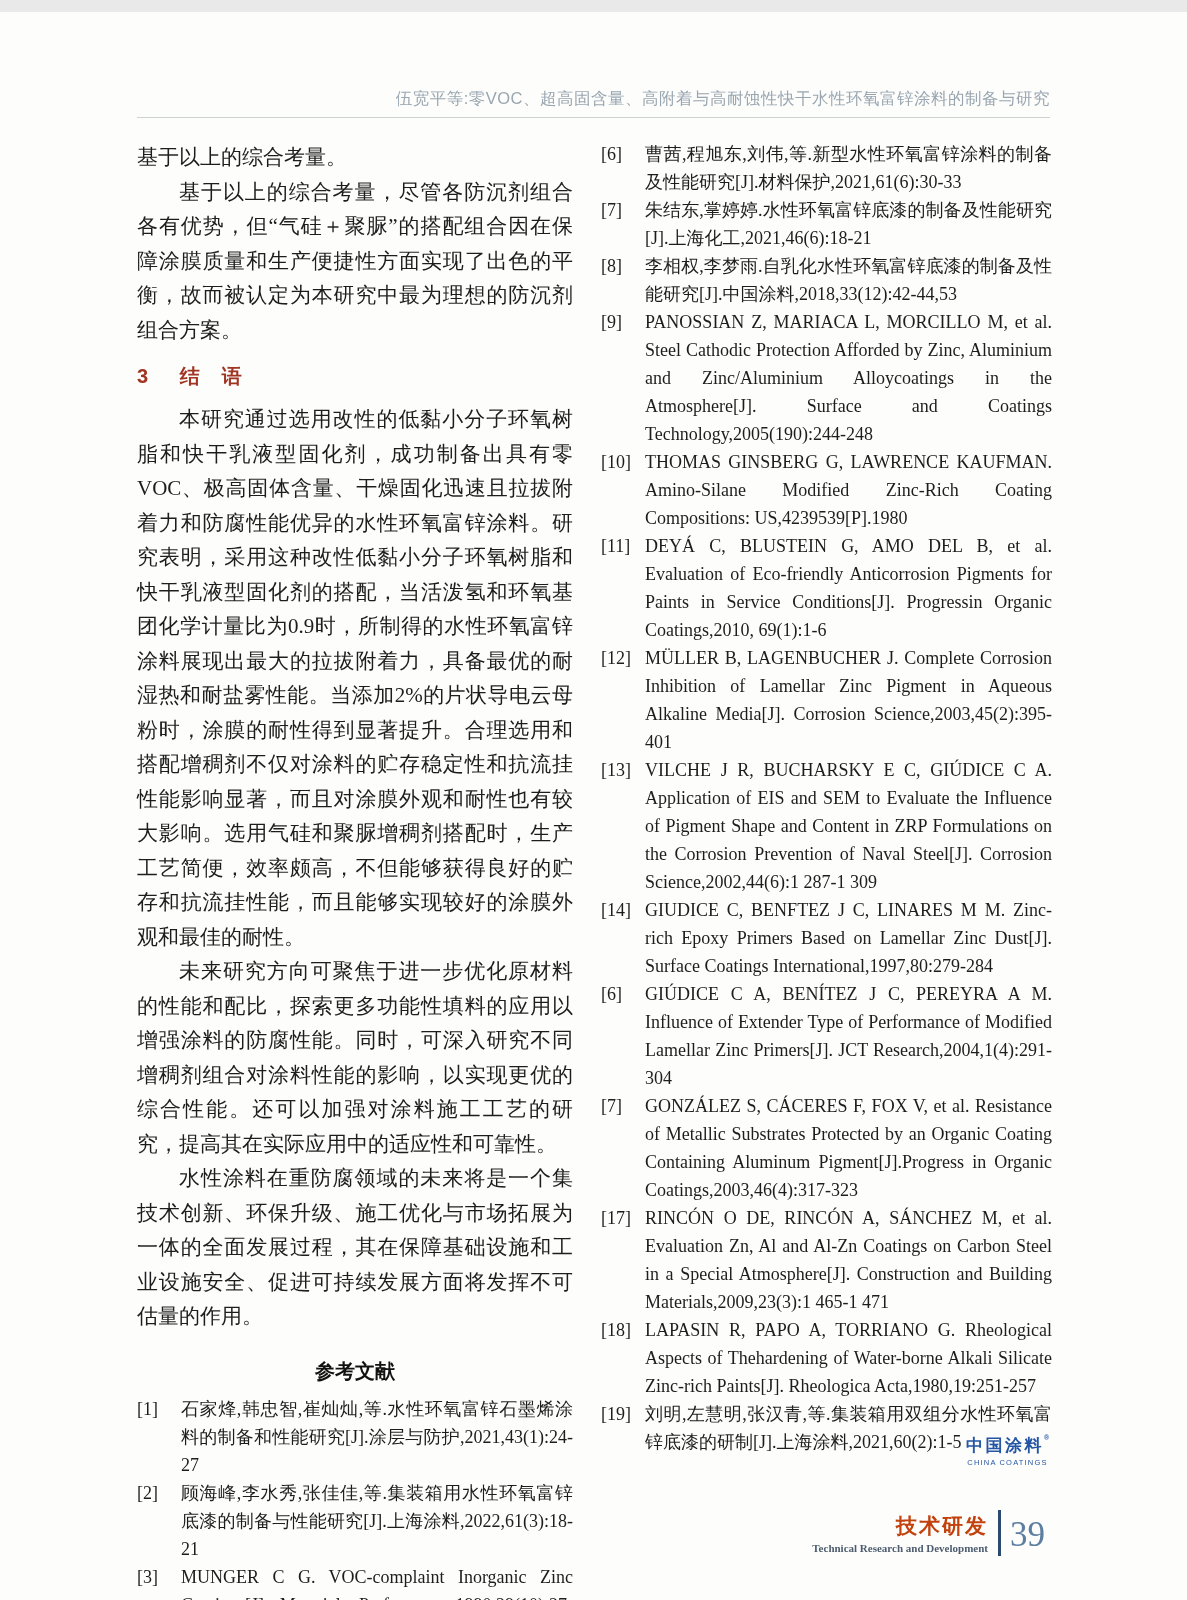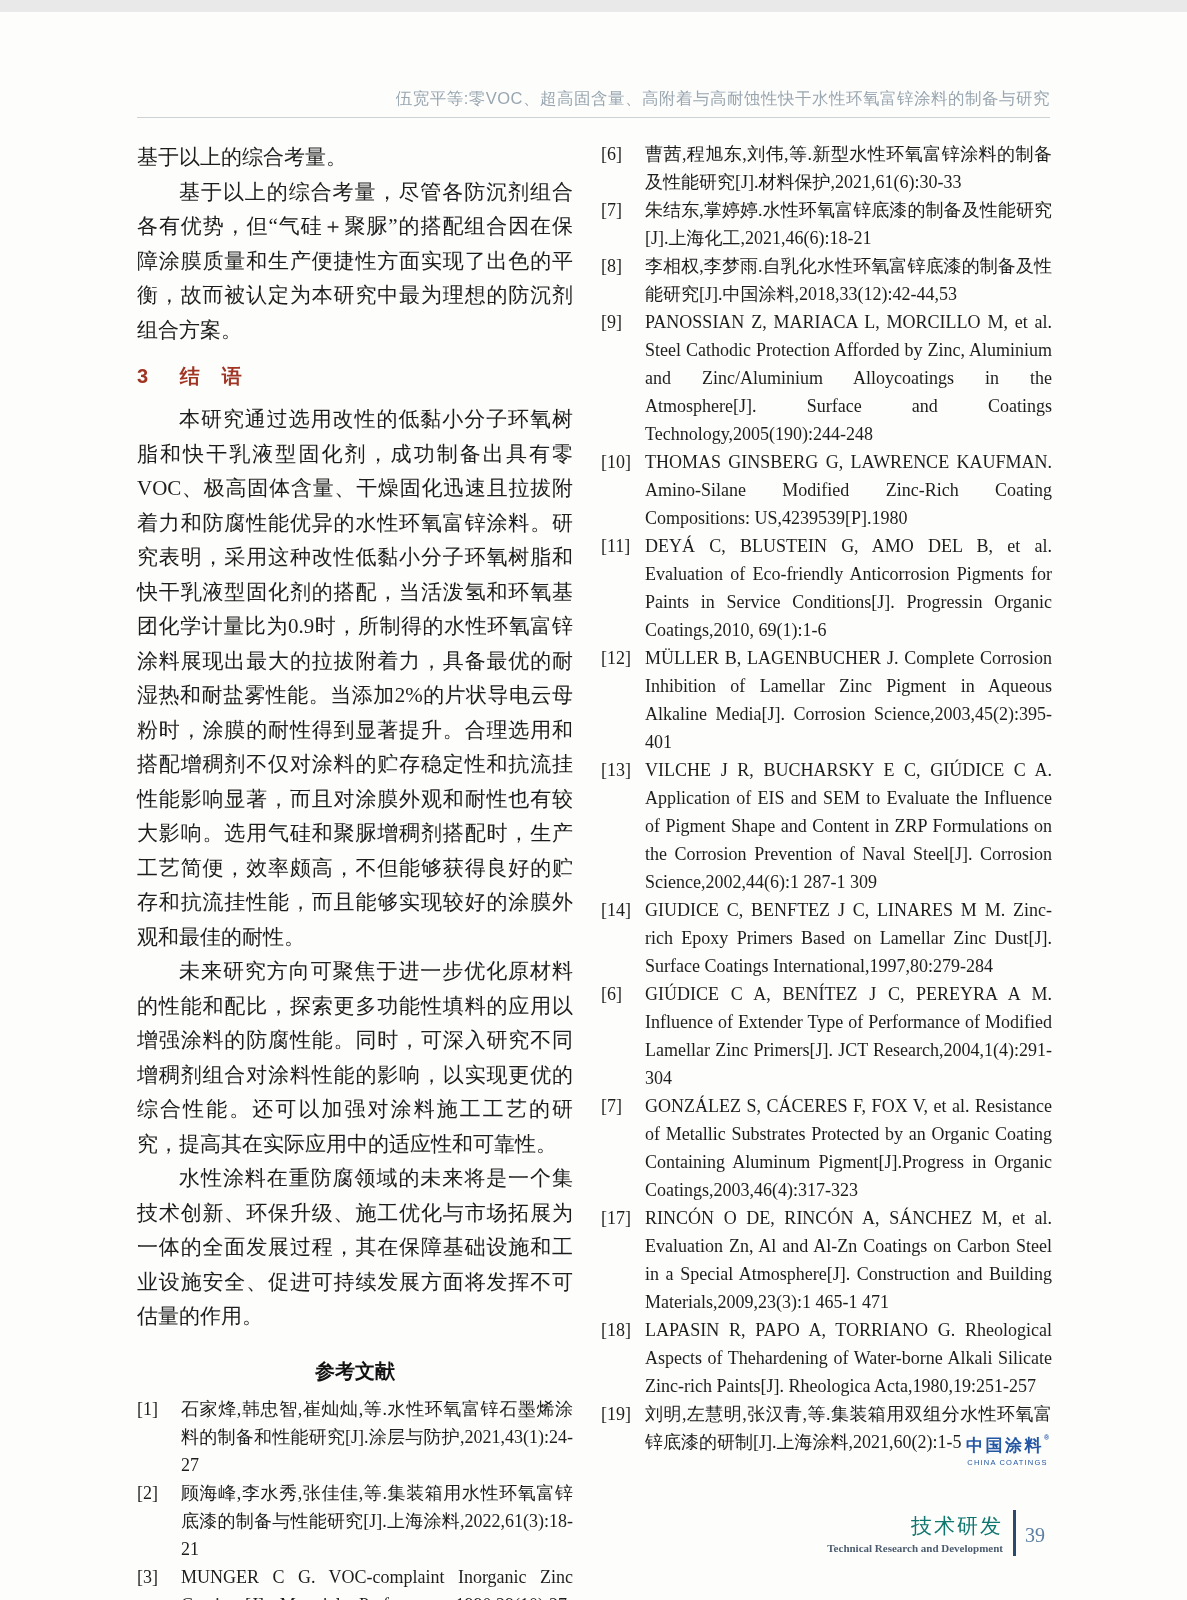--- a/index.html
+++ b/index.html
@@ -70,30 +70,30 @@
   .logo-reg { font-size:7px; vertical-align:top; letter-spacing:0; }
   .logo-en { font-size:7.5px; font-weight:normal; letter-spacing:1.2px; margin-top:1px; }
 
   .footer {
     position:absolute; top:1498px; left:560px; width:485px;
     display:flex; align-items:center; justify-content:flex-end;
   }
   .footer-labels { text-align:right; }
   .footer-cn {
     font-family:"Liberation Sans","DejaVu Sans",sans-serif;
-    font-size:21px; font-weight:normal; color:#0f766e; letter-spacing:2px;
+    font-size:21px; font-weight:bold; color:#c2410c; letter-spacing:2px;
   }
   .footer-en {
     font-family:"Liberation Serif","DejaVu Serif",serif;
     font-size:11px; font-weight:bold; color:#4c5c6e; margin-top:2px;
   }
   .footer-bar { width:3px; height:46px; background:#2b4a6d; margin:0 9px 0 10px; }
   .footer-page {
     font-family:"Liberation Serif","DejaVu Serif",serif;
-    font-size:20px; color:#5c7ea0; padding-top:4px;
+    font-size:35px; color:#5c7ea0; padding-top:4px;
   }
 </style>
 </head>
 <body>
 
 <div class="page">
 
   <div class="running-head">伍宽平等:零VOC、超高固含量、高附着与高耐蚀性快干水性环氧富锌涂料的制备与研究</div>
   <div class="head-rule"></div>
 

